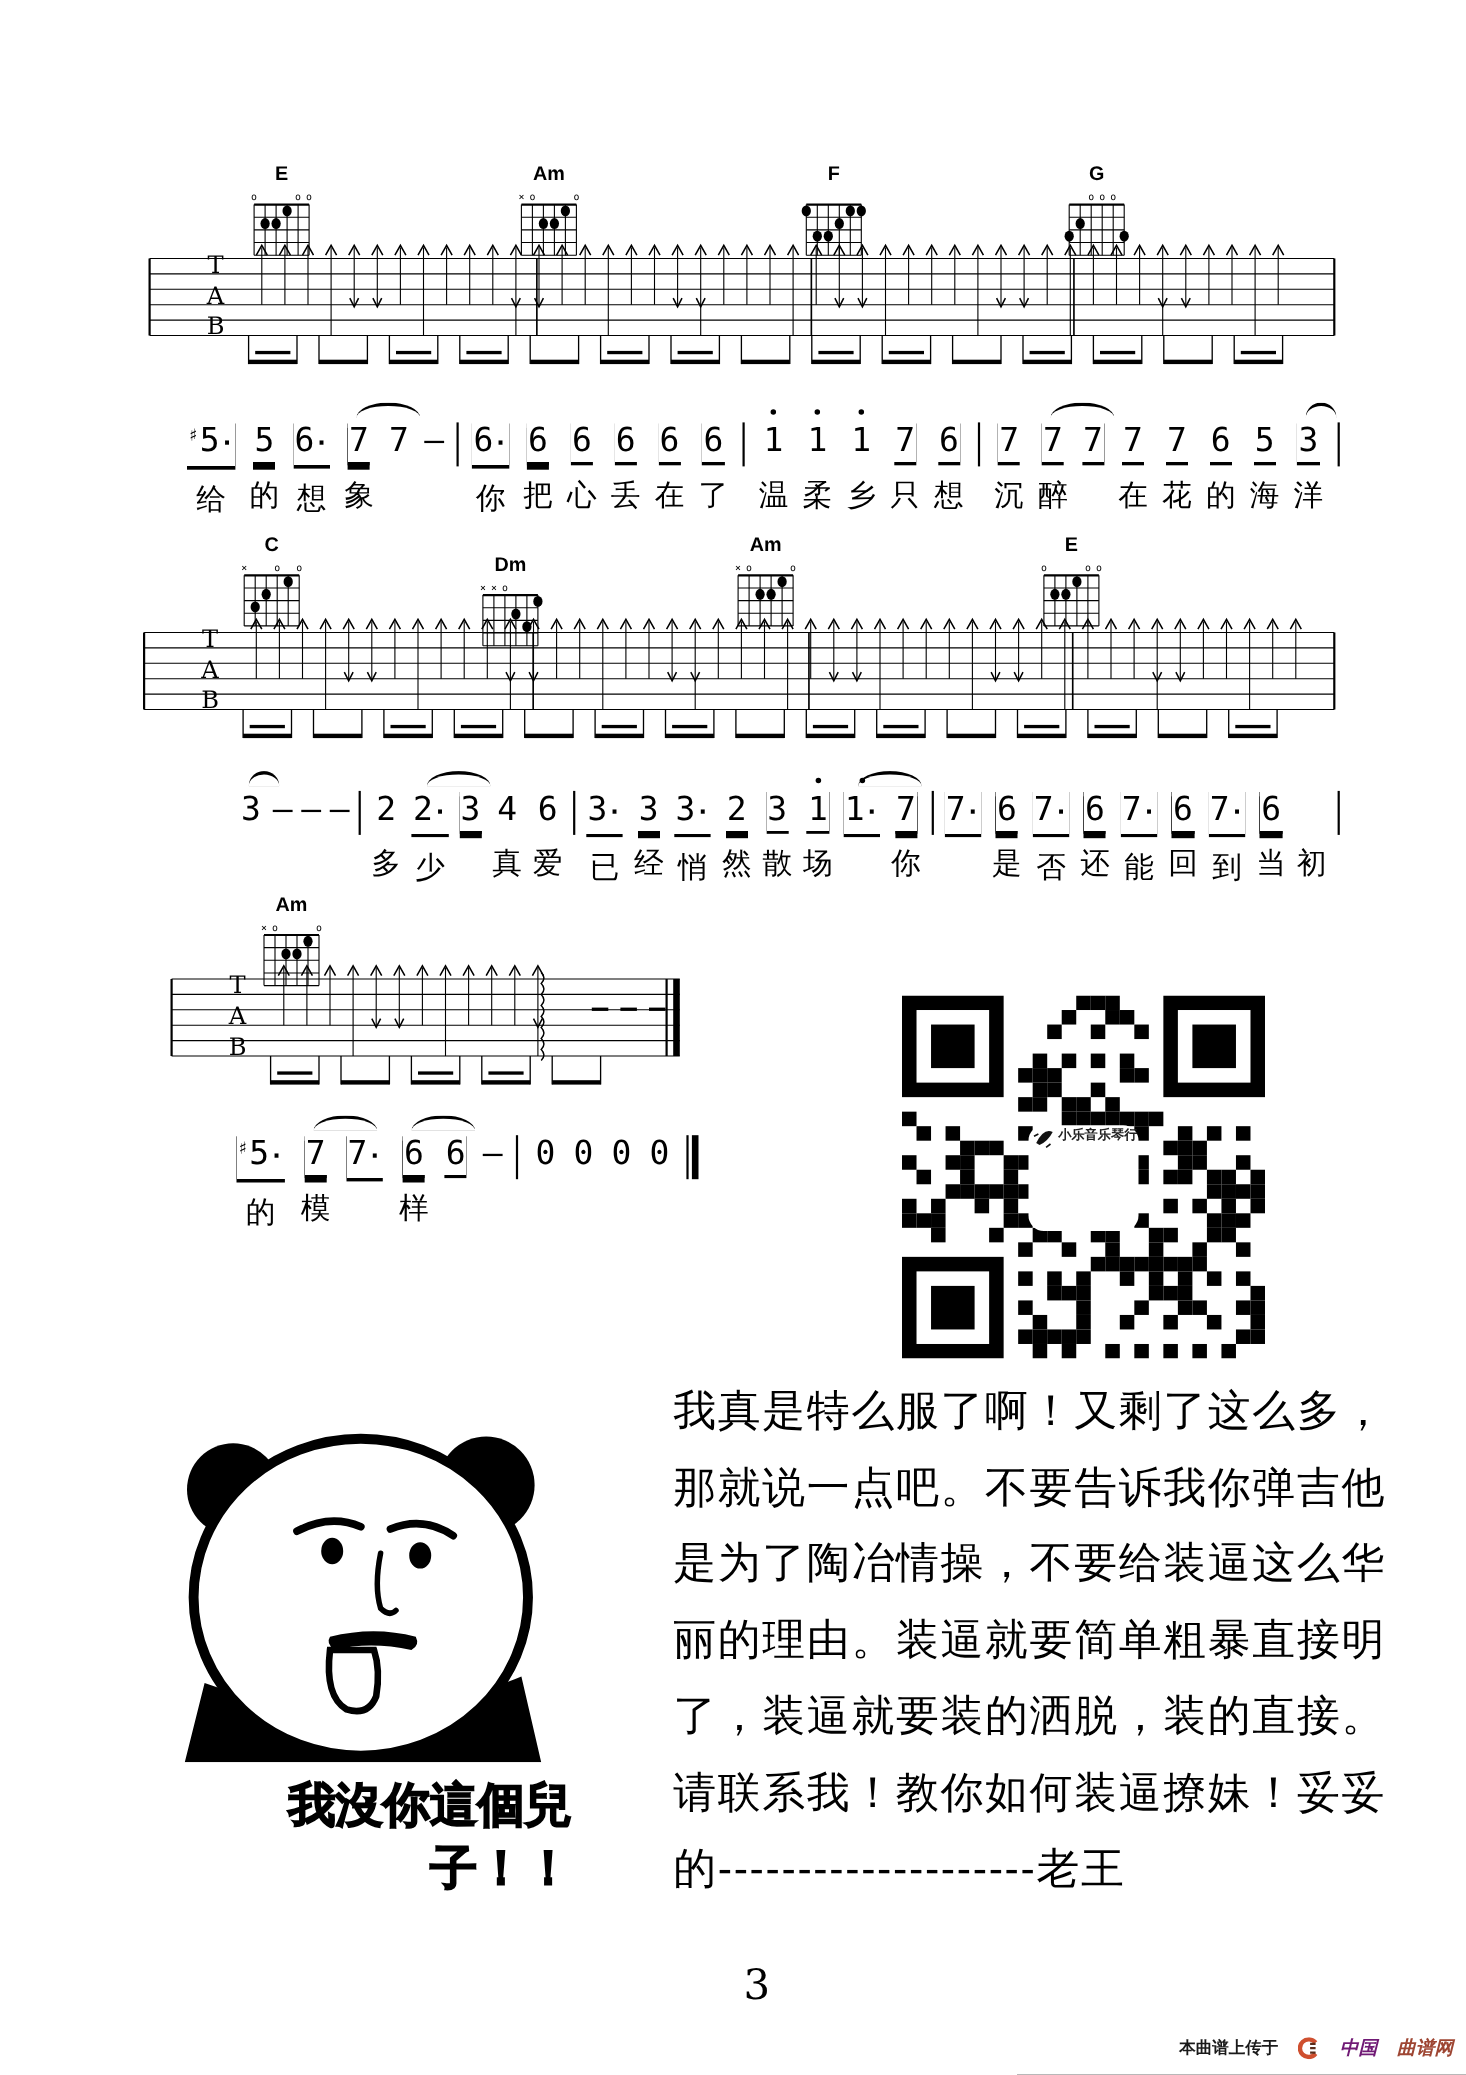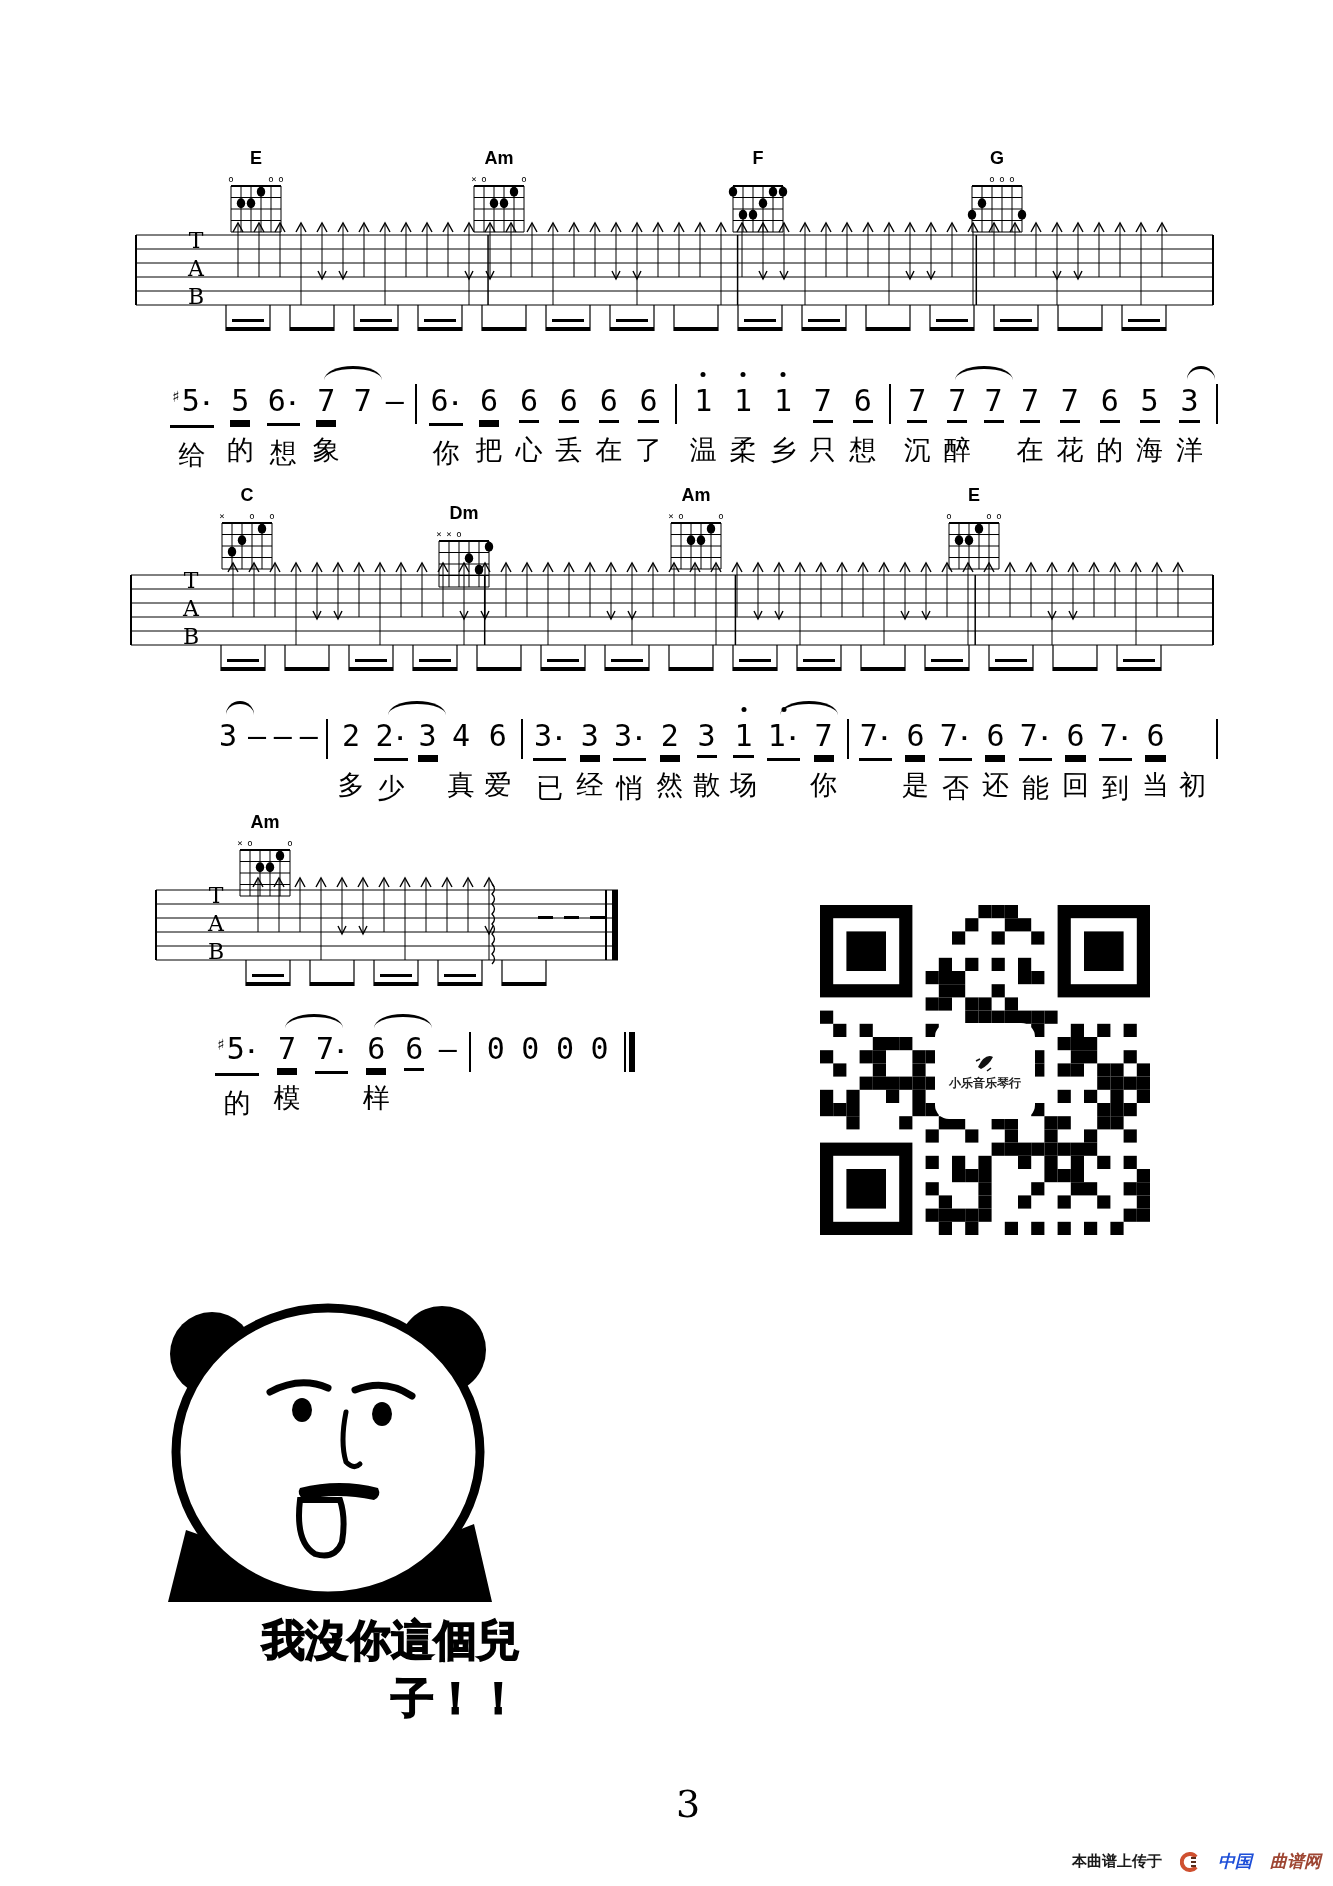--- a/index.html
+++ b/index.html
@@ -41,21 +41,21 @@
   .meme-caption{position:absolute;left:140px;top:1612px;width:380px;text-align:right;
                 font-size:43px;font-weight:900;letter-spacing:0px;
                 font-family:"Liberation Sans",sans-serif;-webkit-text-stroke:1.5px #000;}
 
   
   .pagenum{position:absolute;left:676px;top:1782px;font-size:38px;font-family:"DejaVu Serif",serif;}
 
   
   .footer{position:absolute;right:12px;top:1850px;display:flex;align-items:center;gap:18px;}
   .footer .pre{font:bold 15px "Liberation Sans",sans-serif;color:#1a1a1a;}
-  .footer .cn{font:bold italic 17px "Liberation Serif",serif;color:#1d4ed8;}
+  .footer .cn{font:bold italic 17px "Liberation Serif",serif;color:#701a75;}
   .footer .site{font:bold italic 17px "Liberation Serif",serif;color:#9e4633;}
 </style>
 </head>
 <body>
 
 <div class="page">
 
   <div id="score-area">
       <div class="chord" style="left: 220px; top: 148px;">
         <div class="chord-label">E</div>
@@ -1080,21 +1080,21 @@
         <rect x="13.2" y="13.2" width="66" height="66" fill="#fff"></rect>
         <rect x="26.4" y="26.4" width="39.599999999999994" height="39.599999999999994" fill="#000"></rect>
         <rect x="237.6" y="0" width="92.39999999999999" height="92.39999999999999" fill="#000"></rect>
         <rect x="250.79999999999998" y="13.2" width="66" height="66" fill="#fff"></rect>
         <rect x="264" y="26.4" width="39.599999999999994" height="39.599999999999994" fill="#000"></rect>
         <rect x="0" y="237.6" width="92.39999999999999" height="92.39999999999999" fill="#000"></rect>
         <rect x="13.2" y="250.79999999999998" width="66" height="66" fill="#fff"></rect>
         <rect x="26.4" y="264" width="39.599999999999994" height="39.599999999999994" fill="#000"></rect>
       </svg>
     <div class="abs" style="left:115px;top:118px;width:100px;height:96px;background:#fff;border-radius:14px;
-         display:flex;flex-direction:column;align-items:center;justify-content:center;">
+         display:flex;justify-content:center;">
       <svg width="26" height="24" viewBox="0 0 26 24">
         <path d="M6 16 Q13 2 21 6 Q17 14 9 18 Z" fill="#111"></path>
         <line x1="4" y1="10" x2="8" y2="8" stroke="#111" stroke-width="1.5"></line>
         <line x1="15" y1="20" x2="19" y2="17" stroke="#111" stroke-width="1.5"></line>
       </svg>
       <div style="font-size:12px;font-weight:bold;color:#222;white-space:nowrap;">小乐音乐琴行</div>
     </div>
   </div>
 
   <svg class="abs" style="left:150px;top:1292px;" width="360" height="310" viewBox="0 0 360 310">
@@ -1105,20 +1105,29 @@
     <path d="M120 100 Q150 84 178 96" fill="none" stroke="#000" stroke-width="7" stroke-linecap="round"></path>
     <path d="M205 98 Q235 86 262 104" fill="none" stroke="#000" stroke-width="7" stroke-linecap="round"></path>
     <ellipse cx="152" cy="118" rx="10" ry="12" fill="#000"></ellipse>
     <ellipse cx="232" cy="122" rx="10" ry="12" fill="#000"></ellipse>
     <path d="M196 120 Q190 150 196 170 Q204 178 210 172" fill="none" stroke="#000" stroke-width="5" stroke-linecap="round"></path>
     <path d="M150 196 Q190 186 228 196 Q232 204 224 208 Q186 200 154 208 Q146 202 150 196 Z" fill="#000"></path>
     <path d="M150 208 Q145 250 165 262 Q185 268 192 250 Q196 226 190 208 Z" fill="#fff" stroke="#000" stroke-width="6"></path>
   </svg>
   <div class="meme-caption">我沒你這個兒子！！</div>
 
+  <div class="para" id="para">
+      <div class="para-line">我真是特么服了啊！又剩了这么多，</div>
+      <div class="para-line">那就说一点吧。不要告诉我你弹吉他</div>
+      <div class="para-line">是为了陶冶情操，不要给装逼这么华</div>
+      <div class="para-line">丽的理由。装逼就要简单粗暴直接明</div>
+      <div class="para-line">了，装逼就要装的洒脱，装的直接。</div>
+      <div class="para-line">请联系我！教你如何装逼撩妹！妥妥</div>
+      <div class="para-line">的--------------------老王</div>
+    </div>
 
   <div class="pagenum">3</div>
 
   <div class="footer">
     <span class="pre">本曲谱上传于</span>
     <svg width="20" height="20" viewBox="0 0 20 20">
       <path d="M16 5 A8 8 0 1 0 16 15" fill="none" stroke="#cf5030" stroke-width="4"></path>
       <line x1="11" y1="6" x2="16" y2="6" stroke="#5a2c1a" stroke-width="2"></line>
       <line x1="11" y1="10" x2="16" y2="10" stroke="#5a2c1a" stroke-width="2"></line>
       <line x1="11" y1="14" x2="16" y2="14" stroke="#5a2c1a" stroke-width="2"></line>

